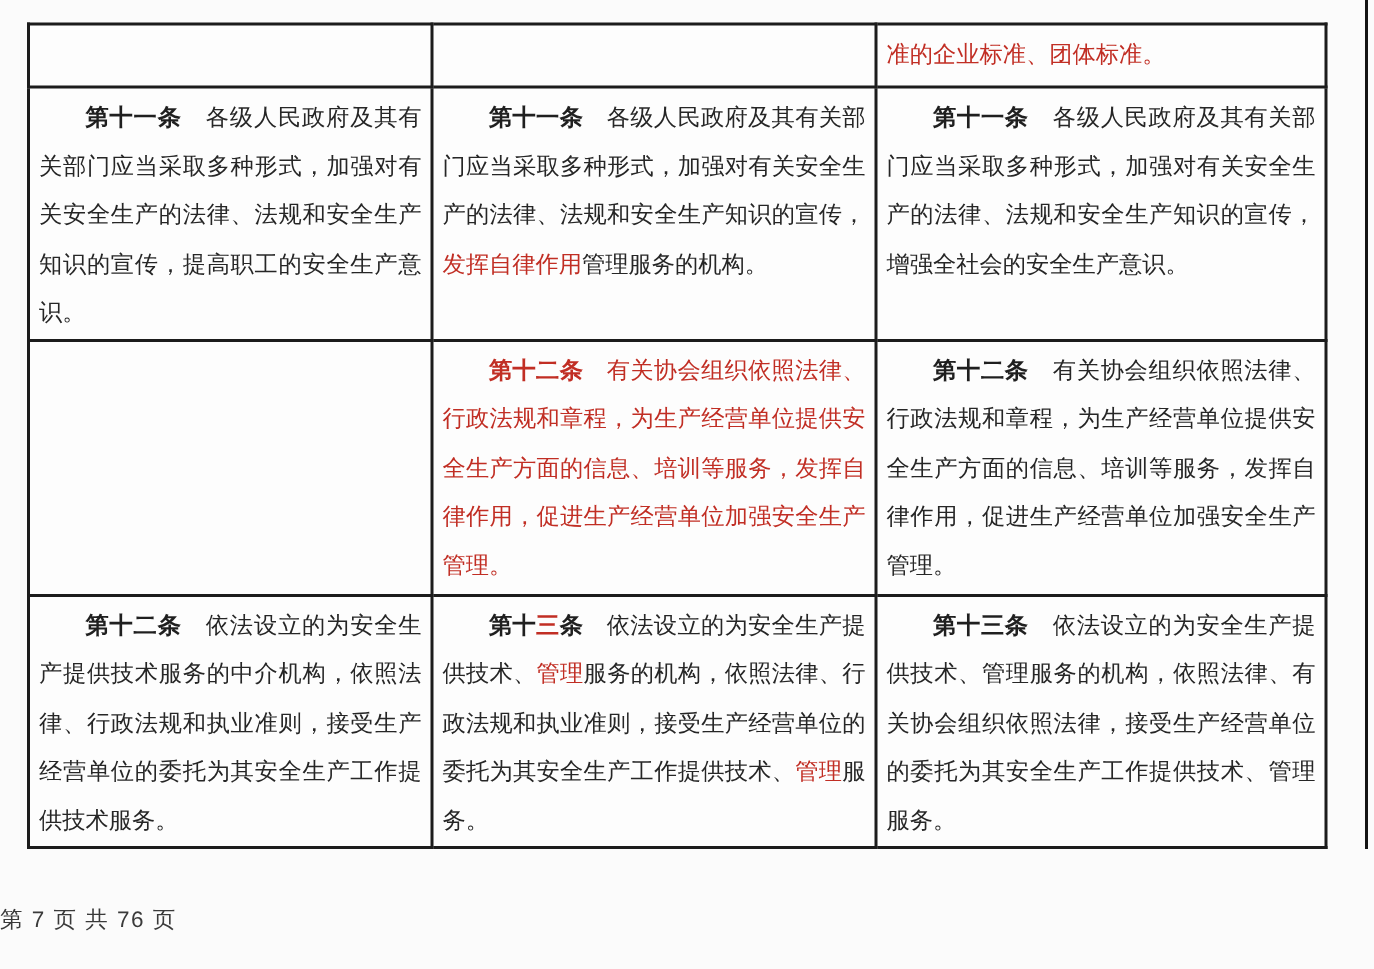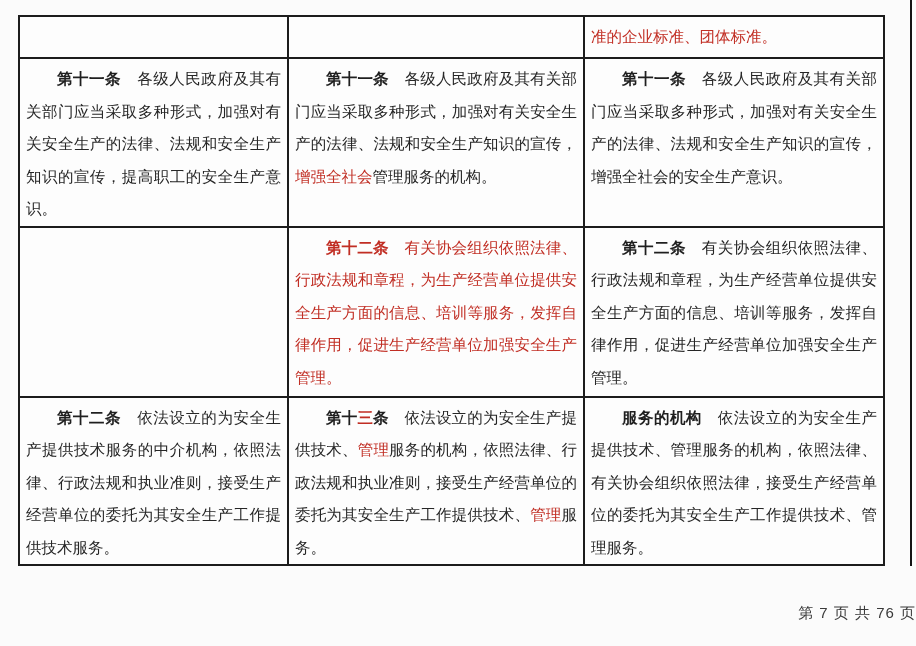--- a/index.html
+++ b/index.html
@@ -44,21 +44,21 @@
     text-indent: 0;
   }
   .seg-bold { font-weight: bold; color: #1f1f1f; }
   .seg-red { color: #c12e24; }
   .seg-bold-red { font-weight: bold; color: #c12e24; }
   .footer {
     position: absolute;
     left: 0;
     top: 604px;
     width: 916px;
-    text-align: right;
+    text-align: left;
     font-size: 15px;
     color: #3a3a3a;
     letter-spacing: 1px;
   }
   .edge-line {
     position: absolute;
     left: 910px;
     top: 0;
     width: 2px;
     height: 566px;
@@ -80,21 +80,21 @@
       <td></td>
       <td>
         <p class="para no-indent"><span class="seg-red">准的企业标准、团体标准。</span></p>
       </td>
     </tr>
     <tr class="row-2">
       <td>
         <p class="para"><span class="seg-bold">第十一条</span><span>　各级人民政府及其有关部门应当采取多种形式，加强对有关安全生产的法律、法规和安全生产知识的宣传，提高职工的安全生产意识。</span></p>
       </td>
       <td>
-        <p class="para"><span class="seg-bold">第十一条</span><span>　各级人民政府及其有关部门应当采取多种形式，加强对有关安全生产的法律、法规和安全生产知识的宣传，</span><span class="seg-red">增强全社会</span><span>管理服务的机构。</span></p>
+        <p class="para"><span class="seg-bold">第十一条</span><span>　各级人民政府及其有关部门应当采取多种形式，加强对有关安全生产的法律、法规和安全生产知识的宣传，</span><span class="seg-red">发挥自律作用</span><span>管理服务的机构。</span></p>
       </td>
       <td>
         <p class="para"><span class="seg-bold">第十一条</span><span>　各级人民政府及其有关部门应当采取多种形式，加强对有关安全生产的法律、法规和安全生产知识的宣传，增强全社会的安全生产意识。</span></p>
       </td>
     </tr>
     <tr class="row-3">
       <td></td>
       <td>
         <p class="para"><span class="seg-bold-red">第十二条</span><span class="seg-red">　有关协会组织依照法律、行政法规和章程，为生产经营单位提供安全生产方面的信息、培训等服务，发挥自律作用，促进生产经营单位加强安全生产管理。</span></p>
       </td>
@@ -103,20 +103,20 @@
       </td>
     </tr>
     <tr class="row-4">
       <td>
         <p class="para"><span class="seg-bold">第十二条</span><span>　依法设立的为安全生产提供技术服务的中介机构，依照法律、行政法规和执业准则，接受生产经营单位的委托为其安全生产工作提供技术服务。</span></p>
       </td>
       <td>
         <p class="para"><span class="seg-bold">第十</span><span class="seg-bold-red">三</span><span class="seg-bold">条</span><span>　依法设立的为安全生产提供技术、</span><span class="seg-red">管理</span><span>服务的机构，依照法律、行政法规和执业准则，接受生产经营单位的委托为其安全生产工作提供技术、</span><span class="seg-red">管理</span><span>服务。</span></p>
       </td>
       <td>
-        <p class="para"><span class="seg-bold">服务的机构</span><span>　依法设立的为安全生产提供技术、管理服务的机构，依照法律、有关协会组织依照法律，接受生产经营单位的委托为其安全生产工作提供技术、管理服务。</span></p>
+        <p class="para"><span class="seg-bold">第十三条</span><span>　依法设立的为安全生产提供技术、管理服务的机构，依照法律、有关协会组织依照法律，接受生产经营单位的委托为其安全生产工作提供技术、管理服务。</span></p>
       </td>
     </tr>
   </tbody>
 </table>
 
 <div class="footer">第 7 页 共 76 页</div>
 <div class="edge-line"></div>
 
 </body></html>

